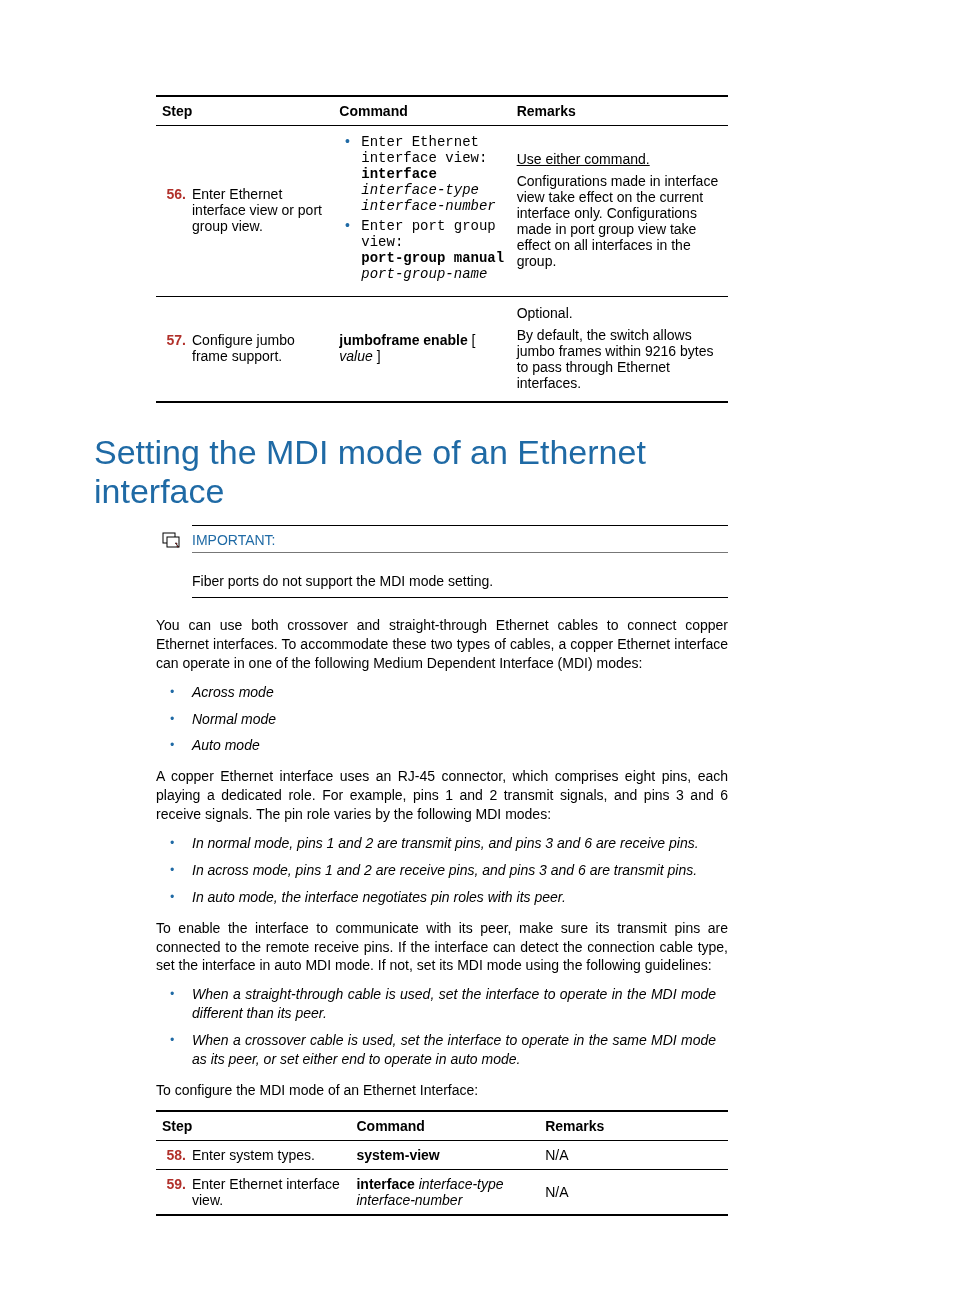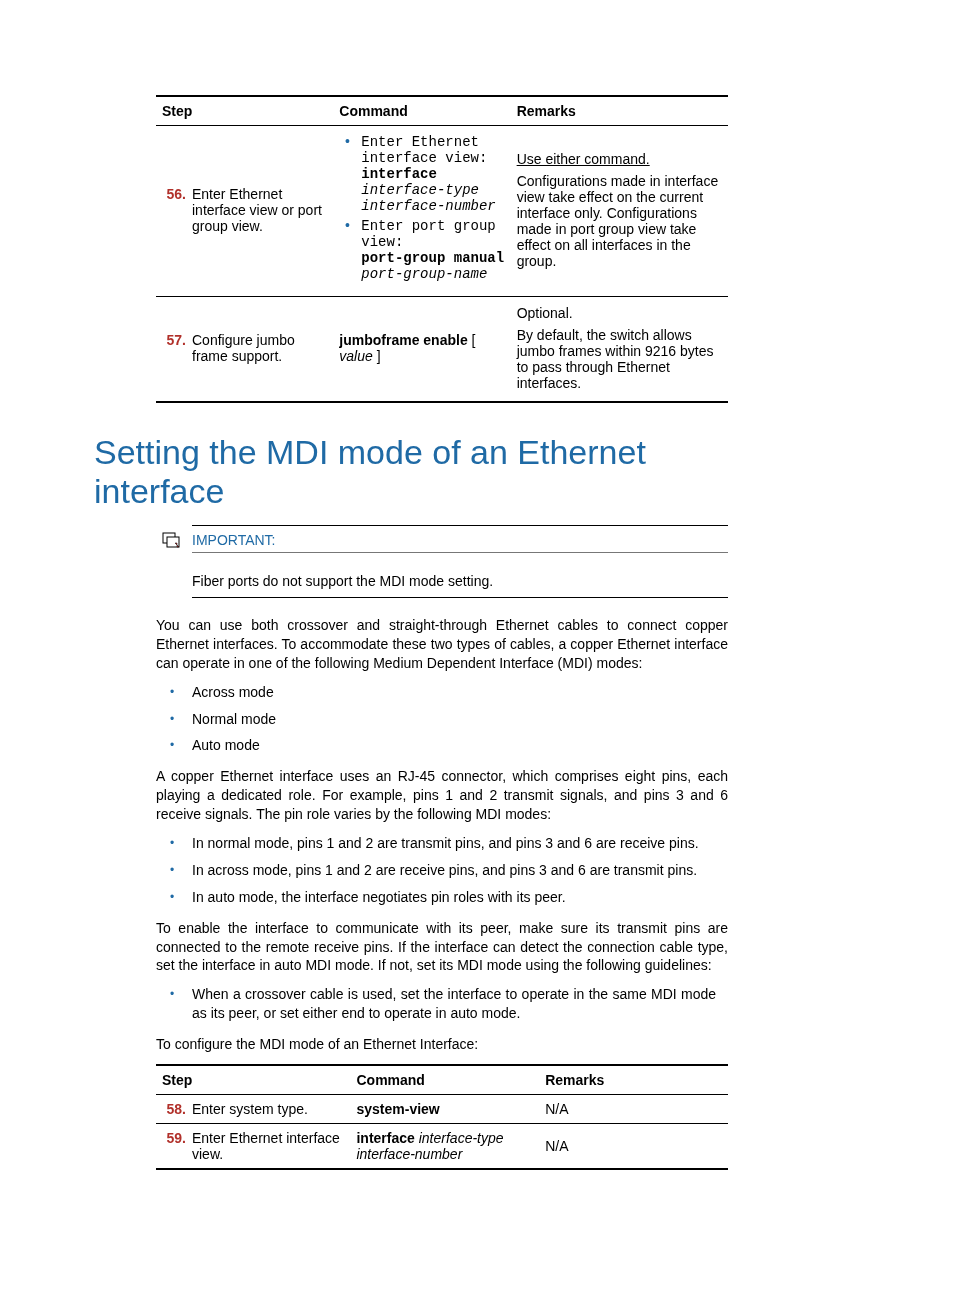--- a/index.html
+++ b/index.html
@@ -85,20 +85,21 @@
   .body-text {
     font-size: 14px;
     margin: 12px 0 10px 62px;
     text-align: justify;
     line-height: 1.35;
   }
   ul.bullets {
     margin: 6px 12px 10px 62px;
     padding: 0 0 0 36px;
     list-style: none;
+    font-style: italic;
   }
   ul.bullets > li {
     position: relative;
     font-size: 14px;
     margin: 8px 0;
     line-height: 1.35;
     text-align: justify;
   }
   ul.bullets > li::before {
     content: "•";
@@ -228,39 +229,40 @@
 
   <ul class="bullets">
     <li>In normal mode, pins 1 and 2 are transmit pins, and pins 3 and 6 are receive pins.</li>
     <li>In across mode, pins 1 and 2 are receive pins, and pins 3 and 6 are transmit pins.</li>
     <li>In auto mode, the interface negotiates pin roles with its peer.</li>
   </ul>
 
   <p class="body-text">To enable the interface to communicate with its peer, make sure its transmit pins are connected to the remote receive pins. If the interface can detect the connection cable type, set the interface in auto MDI mode. If not, set its MDI mode using the following guidelines:</p>
 
   <ul class="bullets">
+    <li>When a straight-through cable is used, set the interface to operate in the MDI mode different than its peer.</li>
     <li>When a crossover cable is used, set the interface to operate in the same MDI mode as its peer, or set either end to operate in auto mode.</li>
   </ul>
 
   <p class="body-text">To configure the MDI mode of an Ethernet Interface:</p>
 
   <table class="cmd2">
     <thead>
       <tr>
         <th class="c2-step">Step</th>
         <th class="c2-cmd">Command</th>
         <th class="c2-rem">Remarks</th>
       </tr>
     </thead>
     <tbody>
       <tr>
         <td>
           <div class="step-wrap">
             <span class="step-num">58.</span>
-            <span class="step-text">Enter system type.</span>
+            <span class="step-text">Enter system types.</span>
           </div>
         </td>
         <td>
           <span class="bold">system-view</span>
         </td>
         <td>N/A</td>
       </tr>
       <tr>
         <td>
           <div class="step-wrap">

